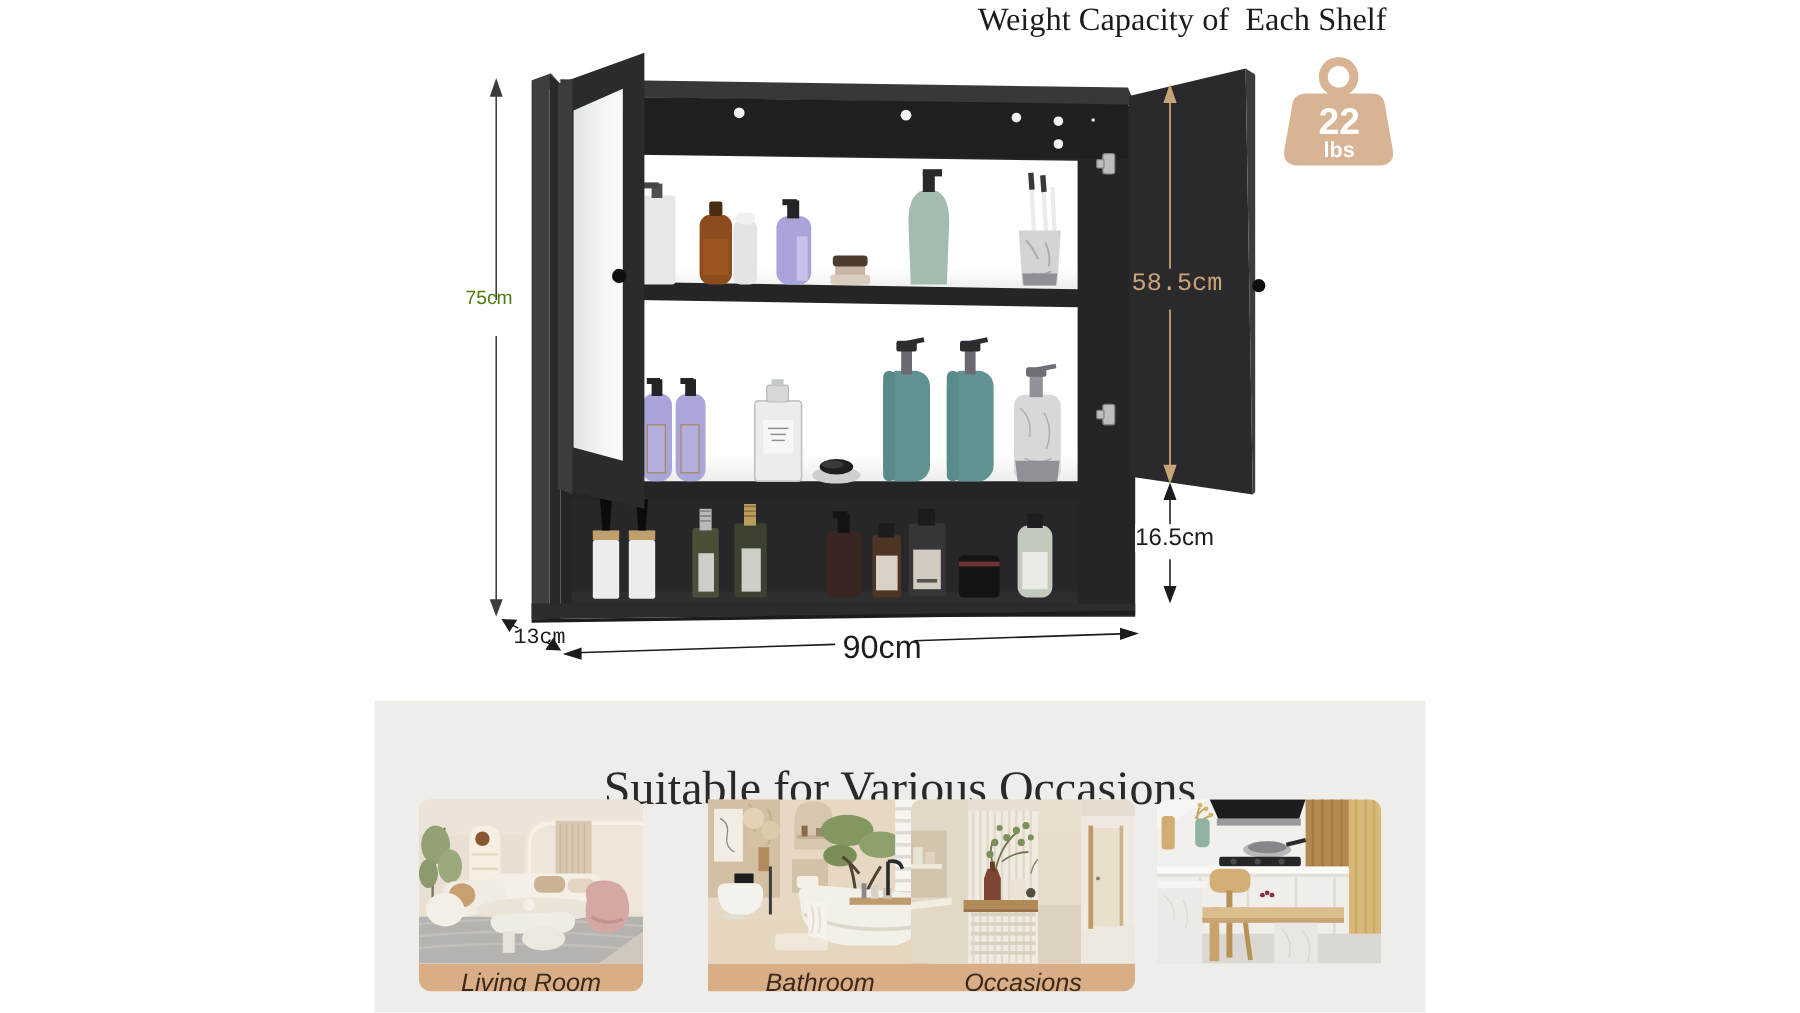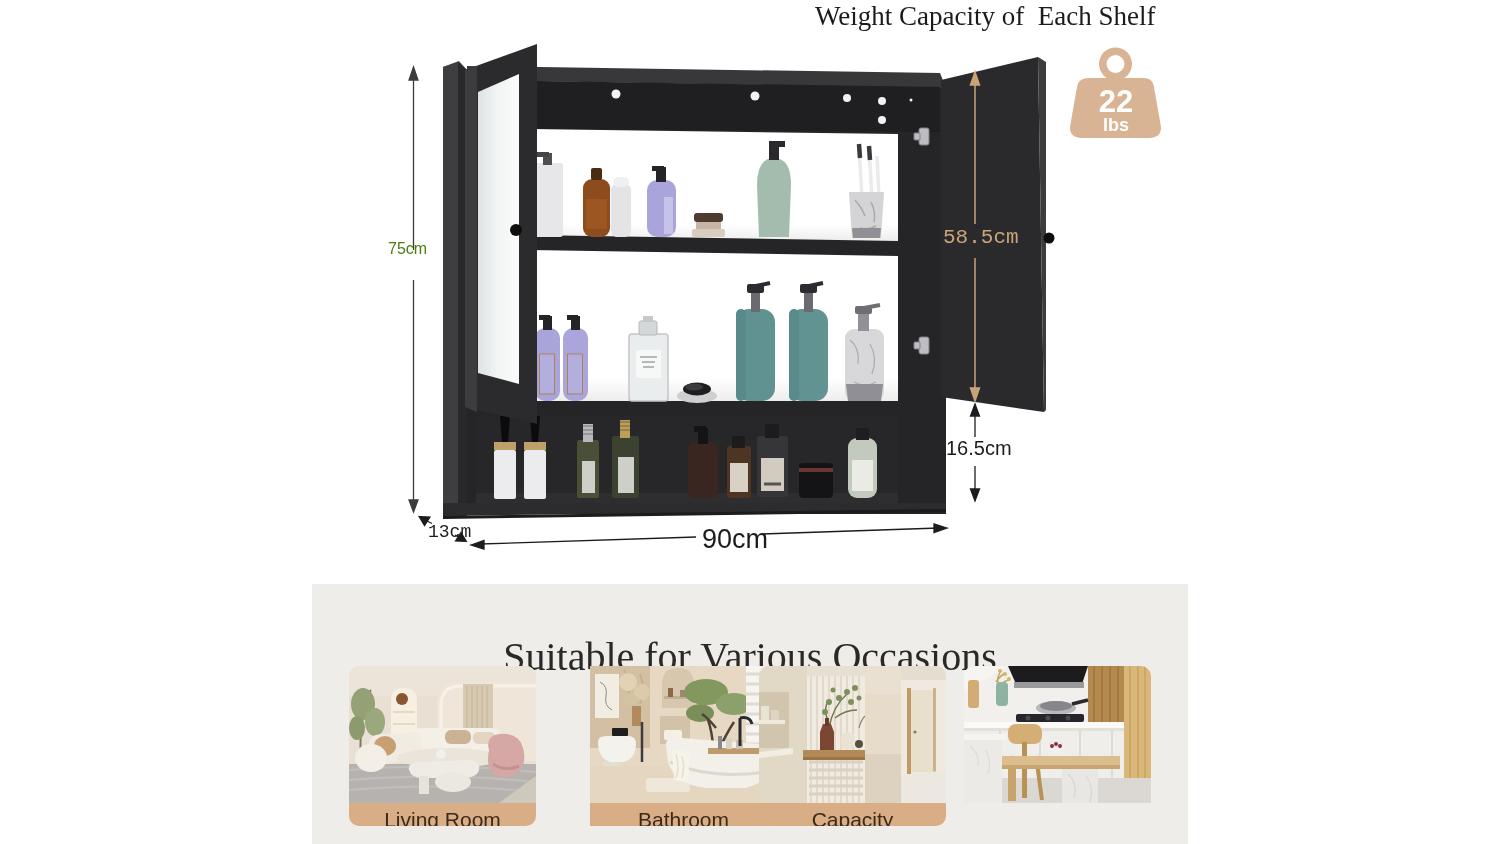--- a/index.html
+++ b/index.html
@@ -1,18 +1,18 @@
 <!DOCTYPE html>
 <html><head>
 <meta charset="utf-8">
 <style>
 html,body{margin:0;padding:0;background:#fff;}
 #stage{position:relative;width:1500px;height:844px;background:#fff;overflow:hidden;font-family:"Liberation Sans",sans-serif;}
 .abs{position:absolute;}
-.card{width:187px;height:160px;border-radius:10px;overflow:hidden;}
+.card{width:187px;height:160px;border-radius:10px;overflow:hidden;font-style:italic;}
 .card svg{display:block;}
 .cap{height:36px;background:#d9ad85;color:#3b2a1a;font-size:21px;text-align:center;line-height:34px;}
 </style>
 </head>
 <body>
 <div id="stage">
 
 <div class="abs" style="left:815px;top:1px;width:360px;font-family:'Liberation Serif',serif;font-size:27px;color:#1b1b1b;white-space:nowrap;">Weight Capacity of&nbsp; Each Shelf</div>
 
 <svg class="abs" style="left:0;top:0" width="1500" height="580" viewBox="0 0 1500 580">
@@ -444,21 +444,21 @@
 <rect x="142" y="0" width="45 " height="137" fill="#efe9df"></rect>
 <rect x="142" y="0" width="45" height="14" fill="#e4ddd0"></rect>
 
 <rect x="150" y="24" width="26" height="82" fill="#e8dfcd"></rect>
 <rect x="148" y="22" width="4" height="86" fill="#c09a64"></rect>
 <rect x="174" y="22" width="3" height="86" fill="#cdb288"></rect>
 <circle cx="156" cy="66" r="1.6" fill="#8a7a5e"></circle>
 
 <path d="M 142 110 L 187 104 L 187 137 L 142 137 Z" fill="#ece8df"></path>
 </svg>
-<div class="cap">Capacity</div>
+<div class="cap">Occasions</div>
 </div>
 
 <div class="abs card" style="left:964px;top:666px;">
 <svg width="187" height="137" viewBox="0 0 187 137">
 <rect width="187" height="137" fill="#f2f0ec"></rect>
 
 <path d="M 44 0 L 124 0 L 118 18 L 52 18 Z" fill="#1c1c1e"></path>
 <rect x="50" y="16" width="70" height="6" fill="#9a9a9e"></rect>
 
 <rect x="124" y="0" width="38" height="58" fill="#b4894f"></rect>

